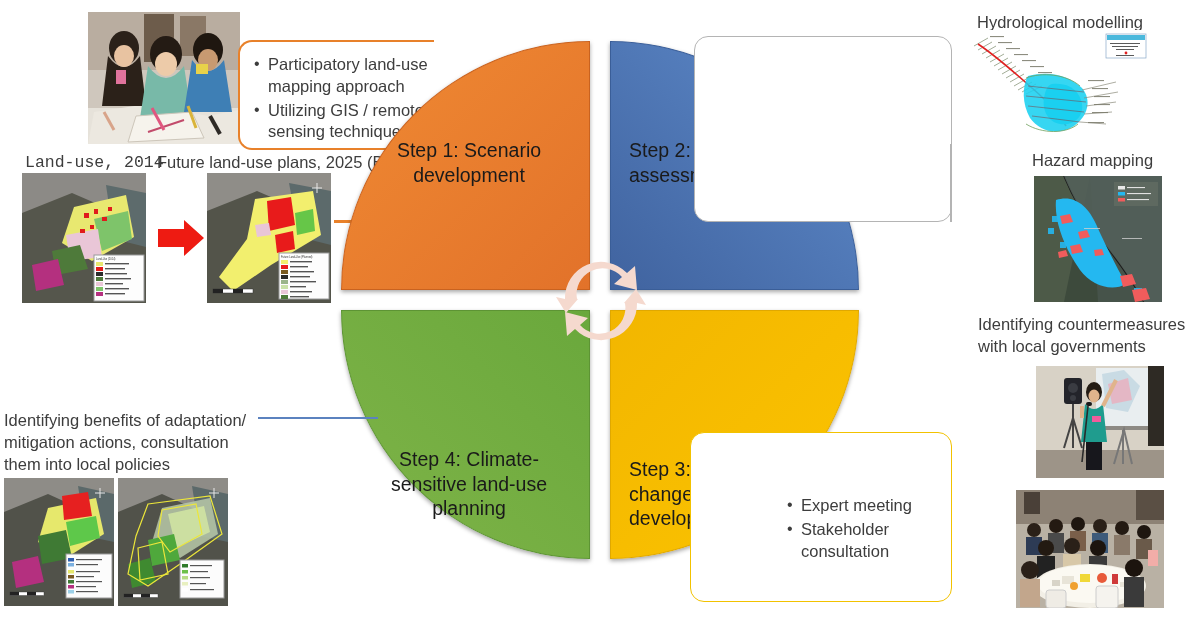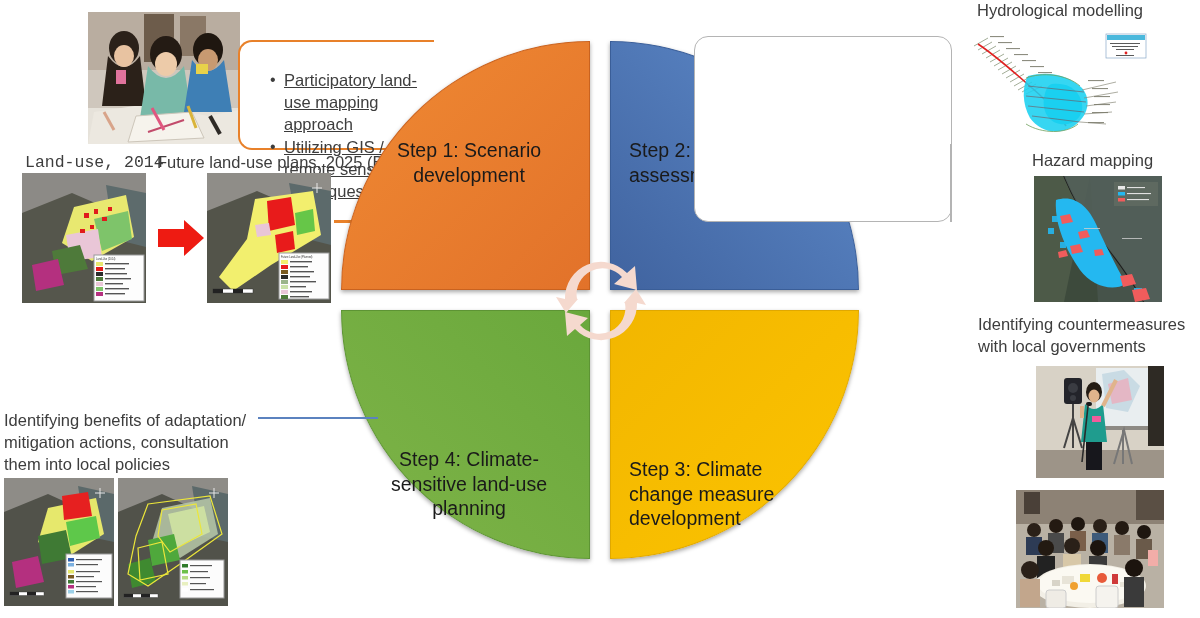--- a/index.html
+++ b/index.html
@@ -3,21 +3,21 @@
 <meta charset="utf-8">
 <style>
   html,body{margin:0;padding:0;background:#ffffff;}
   body{width:1200px;height:618px;position:relative;overflow:hidden;
        font-family:"Liberation Sans",sans-serif;color:#3a3a3a;}
   .stage{position:absolute;left:0;top:0;width:1200px;height:618px;}
 
   
   .callout{position:absolute;box-sizing:border-box;background:#ffffff;
            border-radius:14px;}
-  .callout ul{margin:16px;padding:0;list-style:none;text-decoration:underline;}
+  .callout ul{margin:0;padding:0;list-style:none;}
   .callout li{position:relative;padding-left:14px;margin-bottom:2px;
               font-size:16.5px;line-height:1.32;color:#3d3d3d;}
   .callout li:before{content:"\2022";position:absolute;left:0;top:-1px;
                      font-size:16px;color:#3d3d3d;}
 
   #box-step1{left:238px;top:40px;width:196px;height:110px;
              border:2px solid #e8812a;border-right:none;
              border-top-right-radius:0;border-bottom-right-radius:0;}
   #box-step1 .inner{padding:12px 0 0 14px;width:200px;}
 
@@ -59,21 +59,21 @@
   .q4 .qlabel{left:22px;top:100px;}
 
   
   .arrows{position:absolute;left:190px;top:190px;width:140px;height:140px;}
 
   
   .caption{position:absolute;font-size:16.5px;color:#3d3d3d;line-height:1.33;}
   #cap-landuse{left:25px;top:152px;font-family:Liberation Mono, monospace;}
   #cap-future{left:157px;top:152px;}
   #cap-benefits{left:4px;top:410px;width:262px;}
-  #cap-hydro{left:977px;top:0;}
+  #cap-hydro{left:977px;top:12px;}
   #cap-hazard{left:1032px;top:150px;}
   #cap-counter{left:978px;top:314px;width:215px;}
 
   .photo{position:absolute;overflow:hidden;background:#dcdcdc;}
   .photo svg{display:block;}
   .redarrow{position:absolute;left:158px;top:218px;width:46px;height:40px;}
 </style>
 </head>
 <body>
 
@@ -255,20 +255,28 @@
   </div>
 
   <div class="callout" id="box-step2">
     <div class="inner">
       <ul>
       </ul>
     </div>
   </div>
   <div class="conn" id="conn-gray"></div>
 
+  <div class="callout" id="box-step3">
+    <div class="inner">
+      <ul>
+        <li>Expert meeting</li>
+        <li>Stakeholder consultation</li>
+      </ul>
+    </div>
+  </div>
 
   <div class="conn" id="conn-blue"></div>
 
   <div class="caption" id="cap-benefits">Identifying benefits of adaptation/ mitigation actions, consultation them into local policies</div>
 
   <div class="photo" id="map-benefit-a" style="left:4px;top:478px;width:110px;height:128px;">
     <svg width="110" height="128" viewBox="0 0 110 128">
       <rect width="110" height="128" fill="#6c6d61"></rect>
       <path d="M0 0 L110 0 L110 52 L62 26 L0 44 Z" fill="#8e8c87"></path>
       <path d="M0 34 L44 16 L110 46 L110 128 L0 128 Z" fill="#51524a"></path>

